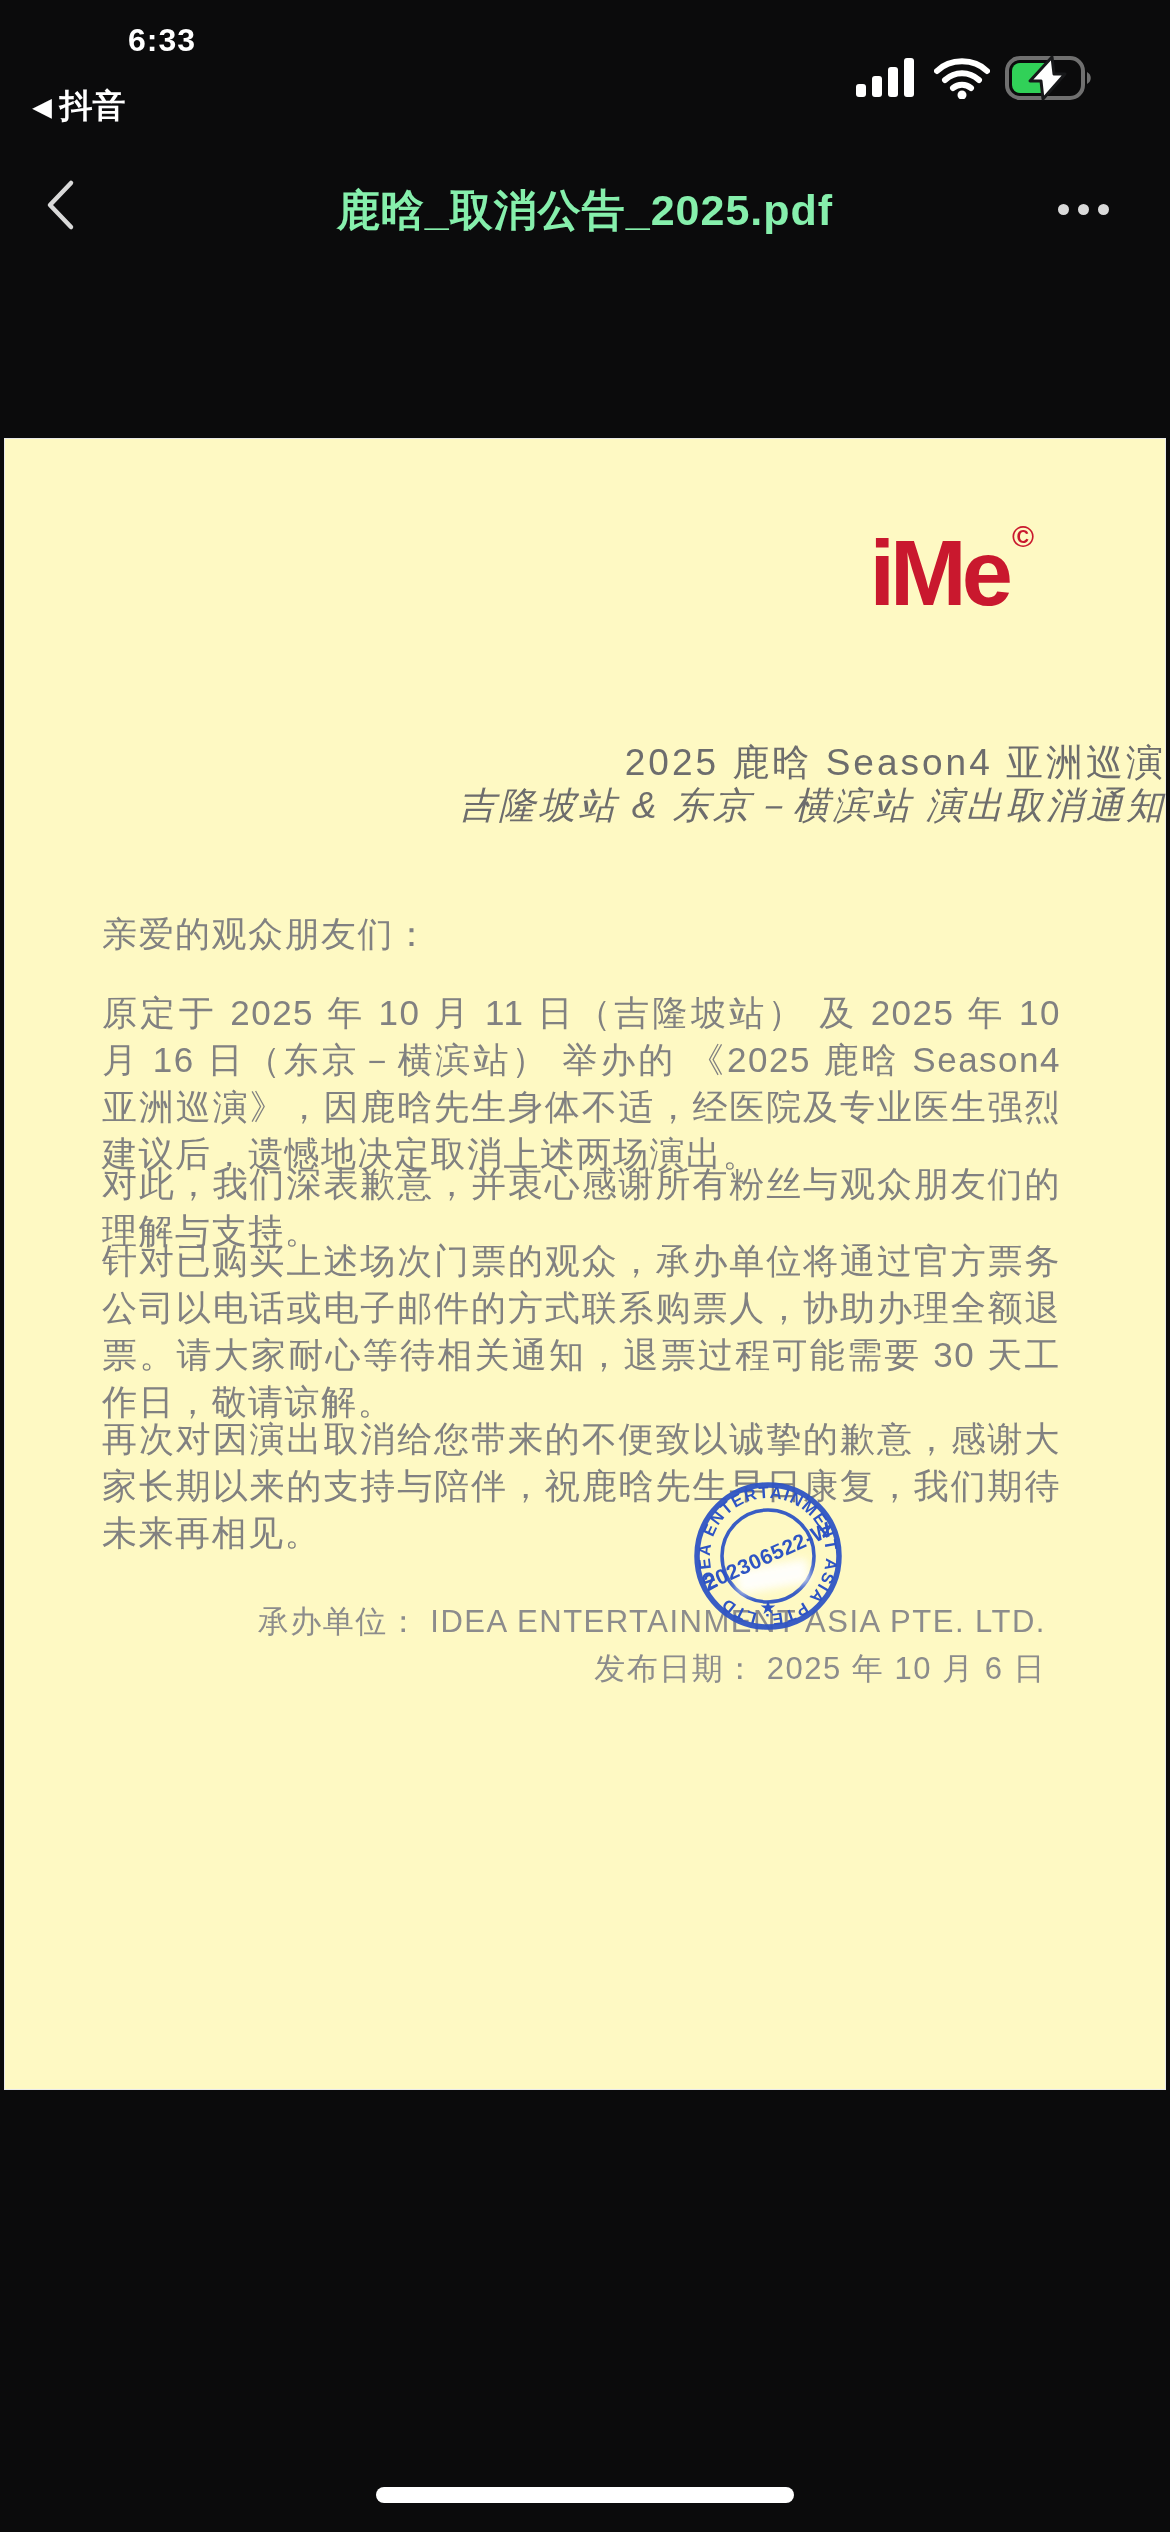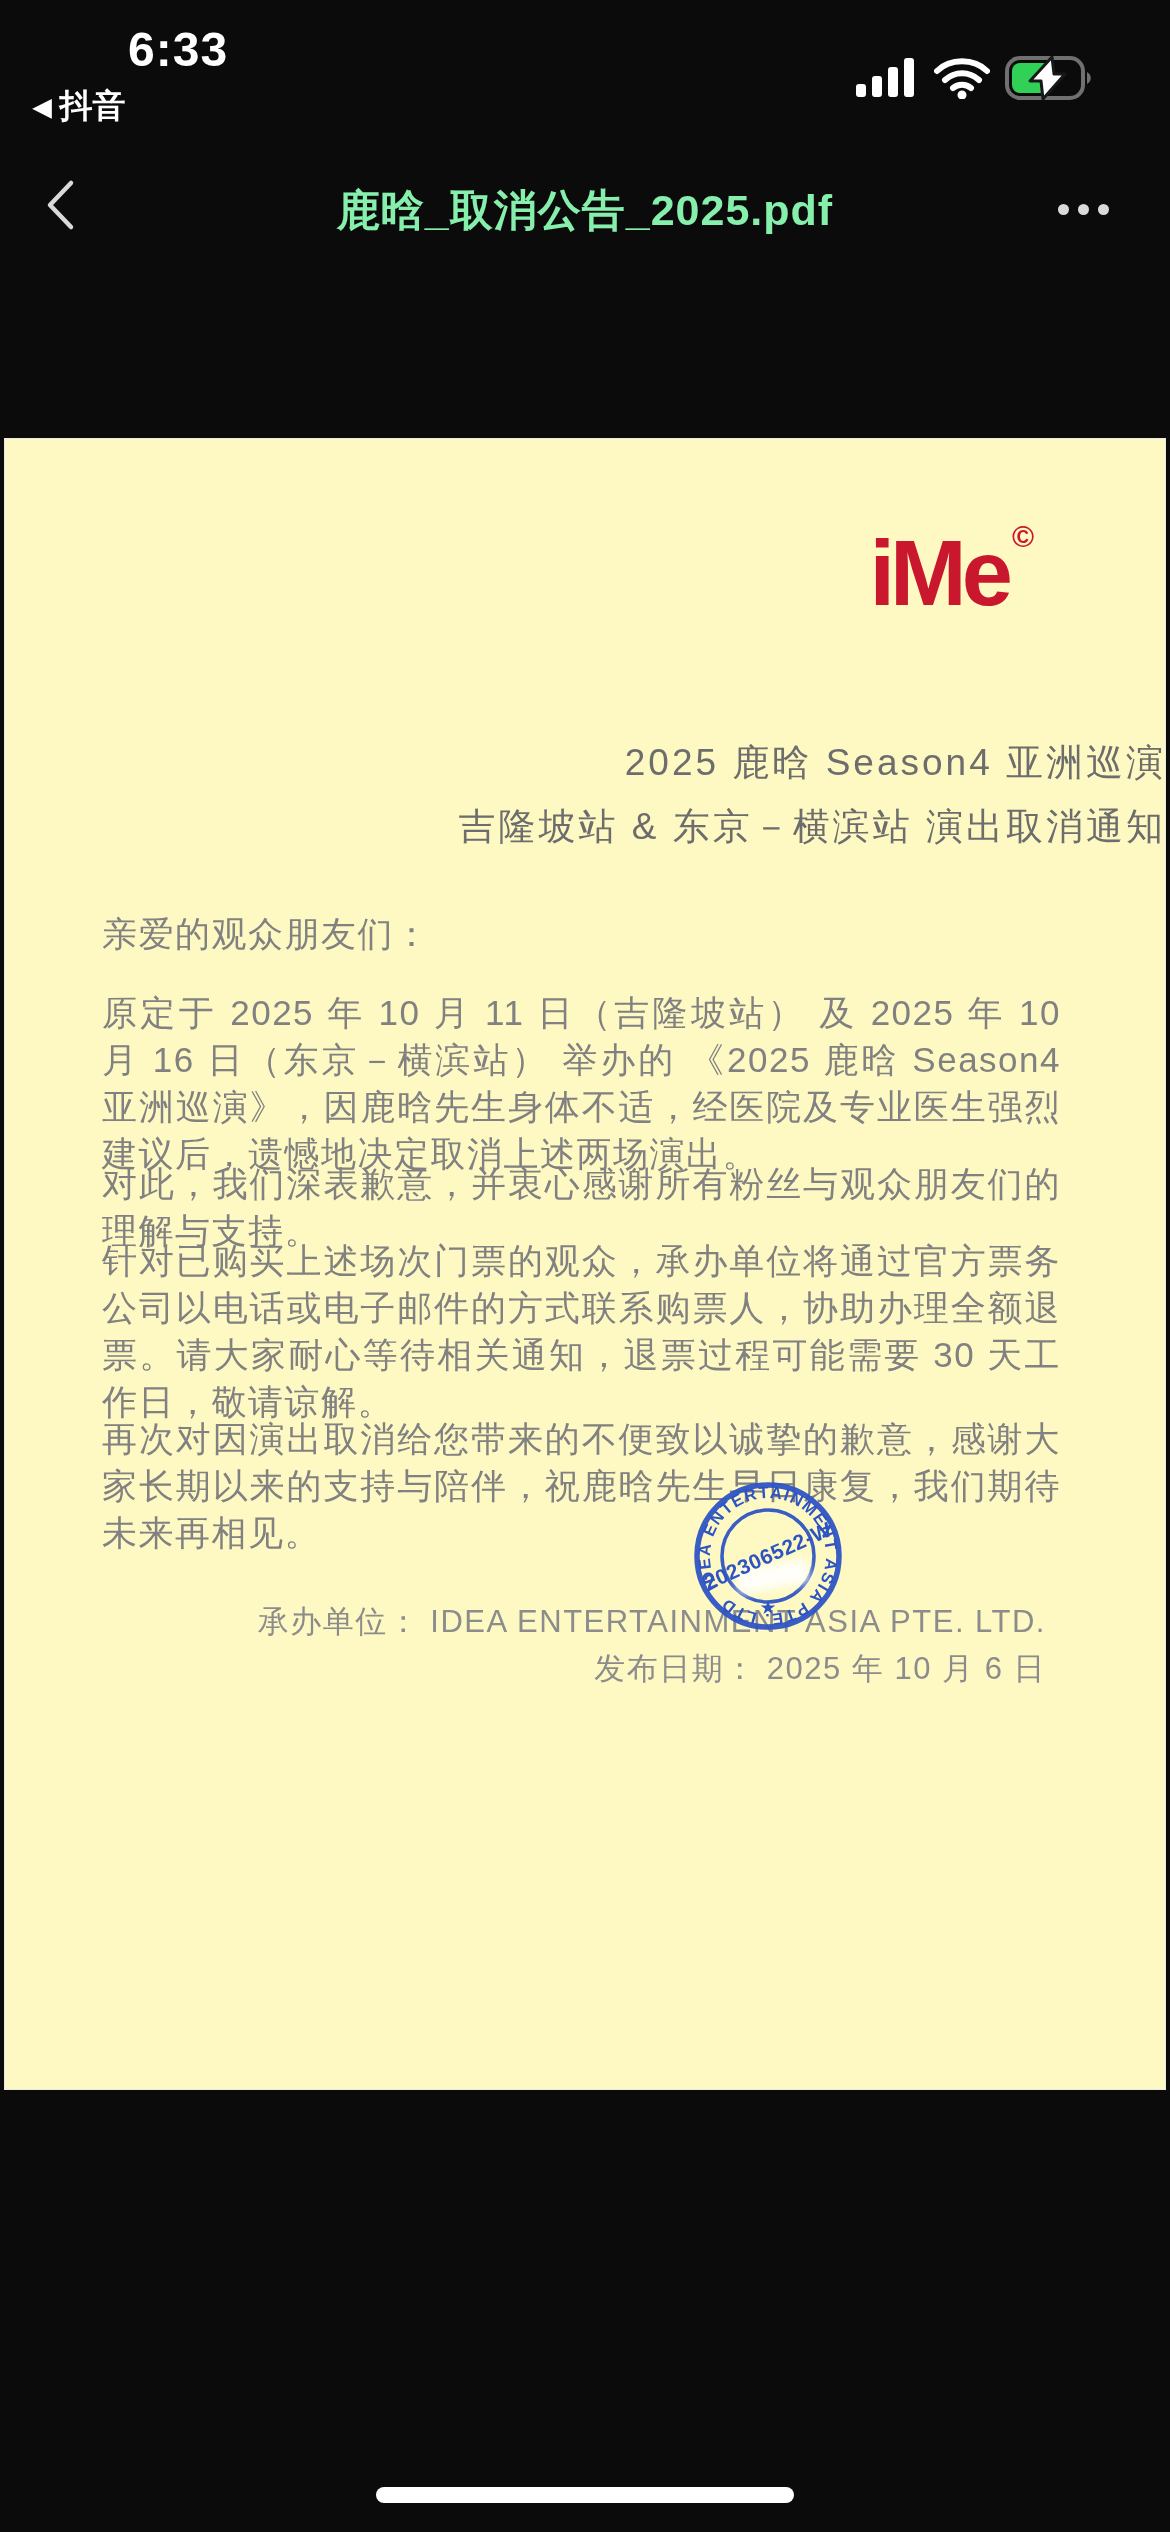--- a/index.html
+++ b/index.html
@@ -4,21 +4,21 @@
 <style>
   html,body { margin:0; padding:0; background:#000; }
   .screen {
     position:relative; width:1170px; height:2532px; overflow:hidden;
     background:#0b0b0c;
     font-family:"Liberation Sans", sans-serif;
   }
   
   .status-time {
     position:absolute; left:128px; top:22px;
-    color:#fff; font-size:48px; font-weight:700; letter-spacing:1px;
+    color:#fff; font-size:32px; font-weight:700; letter-spacing:1px;
   }
   .back-app {
     position:absolute; left:33px; top:84px;
     display:flex; align-items:center; gap:8px;
     color:#fff; font-size:33px; font-weight:600;
   }
   .back-app .tri { font-size:24px; line-height:33px; }
   .status-icons-signal { position:absolute; left:856px; top:56px; }
   .status-icons-wifi   { position:absolute; left:934px; top:57px; }
   .status-icons-batt   { position:absolute; left:1005px; top:55px; }
@@ -43,21 +43,21 @@
     position:absolute; top:84px; right:132px;
     color:#c9182e; font-weight:800; font-size:92px; line-height:1;
     letter-spacing:-5px;
   }
   .logo sup { font-size:30px; letter-spacing:0; vertical-align:58px; margin-left:4px; }
   .doc-title {
     position:absolute; left:0; right:0; text-align:right;
     color:#6d6d6d; font-size:37px; letter-spacing:3px; white-space:nowrap;
   }
   .doc-title.l1 { top:300px; }
-  .doc-title.l2 { top:364px; }
+  .doc-title.l2 { top:343px;font-style:italic; }
   .body-text {
     position:absolute; left:98px; right:105px; margin:0;
     color:#818181; font-size:35px; line-height:47px; letter-spacing:1.5px;
     text-align:justify;
   }
   .salut { top:472px; }
   .para1 { top:551px; }
   .para2 { top:722px; }
   .para3 { top:799px; }
   .para4 { top:977px; }

